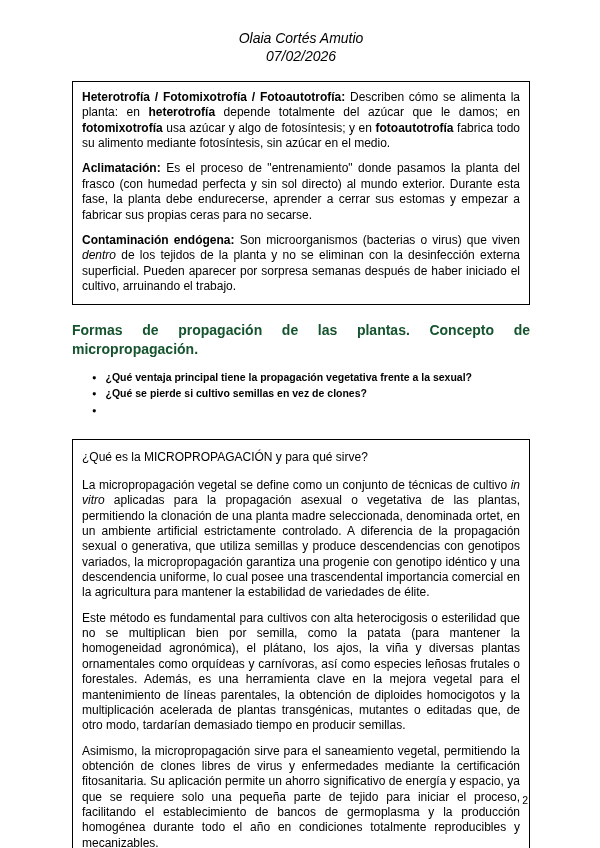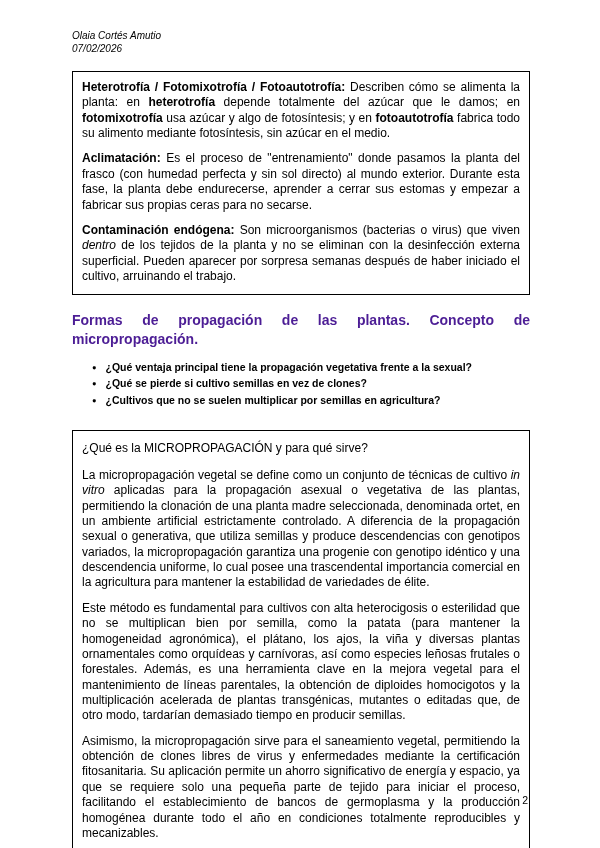--- a/index.html
+++ b/index.html
@@ -15,23 +15,23 @@
     font-family: "Liberation Sans", "DejaVu Sans", sans-serif;
     color: #000000;
     padding: 30px 70px 40px 72px;
     position: relative;
     overflow: hidden;
   }
   .b { font-weight: bold; }
   .i { font-style: italic; }
 
   .doc-header {
-    text-align: left;
+    text-align: center;
     font-style: italic;
-    font-size: 10px;
+    font-size: 14px;
     line-height: 1.25;
     margin-bottom: 16px;
   }
 
   .framed-box {
     border: 1px solid #000000;
     padding: 8px 9px;
     font-size: 12px;
     line-height: 1.28;
     text-align: justify;
@@ -42,21 +42,21 @@
   .framed-box p:last-child {
     margin-bottom: 2px;
   }
   .box-definitions {
     margin-bottom: 16px;
   }
 
   .section-heading {
     font-size: 14px;
     font-weight: bold;
-    color: #4c1d95;
+    color: #14532d;
     text-align: justify;
     line-height: 1.3;
     margin: 14px 0 13px 0;
   }
 
   .question-list {
     list-style: none;
     margin: 0 0 22px 0;
     padding: 0 0 0 20px;
   }
@@ -108,21 +108,20 @@
     <li>
       <span class="bullet-glyph">●</span>
       <span>¿Qué ventaja principal tiene la propagación vegetativa frente a la sexual?</span>
     </li>
     <li>
       <span class="bullet-glyph">●</span>
       <span>¿Qué se pierde si cultivo semillas en vez de clones?</span>
     </li>
     <li>
       <span class="bullet-glyph">●</span>
-      <span>¿Cultivos que no se suelen multiplicar por semillas en agricultura?</span>
     </li>
   </ul>
 
   <div class="framed-box box-micropropagation">
     <p class="box-title">¿Qué es la MICROPROPAGACIÓN y para qué sirve?</p>
     <p><span>La micropropagación vegetal se define como un conjunto de técnicas de cultivo </span><span class="i">in vitro</span><span> aplicadas para la propagación asexual o vegetativa de las plantas, permitiendo la clonación de una planta madre seleccionada, denominada ortet, en un ambiente artificial estrictamente controlado. A diferencia de la propagación sexual o generativa, que utiliza semillas y produce descendencias con genotipos variados, la micropropagación garantiza una progenie con genotipo idéntico y una descendencia uniforme, lo cual posee una trascendental importancia comercial en la agricultura para mantener la estabilidad de variedades de élite.</span></p>
     <p><span>Este método es fundamental para cultivos con alta heterocigosis o esterilidad que no se multiplican bien por semilla, como la patata (para mantener la homogeneidad agronómica), el plátano, los ajos, la viña y diversas plantas ornamentales como orquídeas y carnívoras, así como especies leñosas frutales o forestales. Además, es una herramienta clave en la mejora vegetal para el mantenimiento de líneas parentales, la obtención de diploides homocigotos y la multiplicación acelerada de plantas transgénicas, mutantes o editadas que, de otro modo, tardarían demasiado tiempo en producir semillas.</span></p>
     <p><span>Asimismo, la micropropagación sirve para el saneamiento vegetal, permitiendo la obtención de clones libres de virus y enfermedades mediante la certificación fitosanitaria. Su aplicación permite un ahorro significativo de energía y espacio, ya que se requiere solo una pequeña parte de tejido para iniciar el proceso, facilitando el establecimiento de bancos de germoplasma y la producción homogénea durante todo el año en condiciones totalmente reproducibles y mecanizables.</span></p>
   </div>
 

